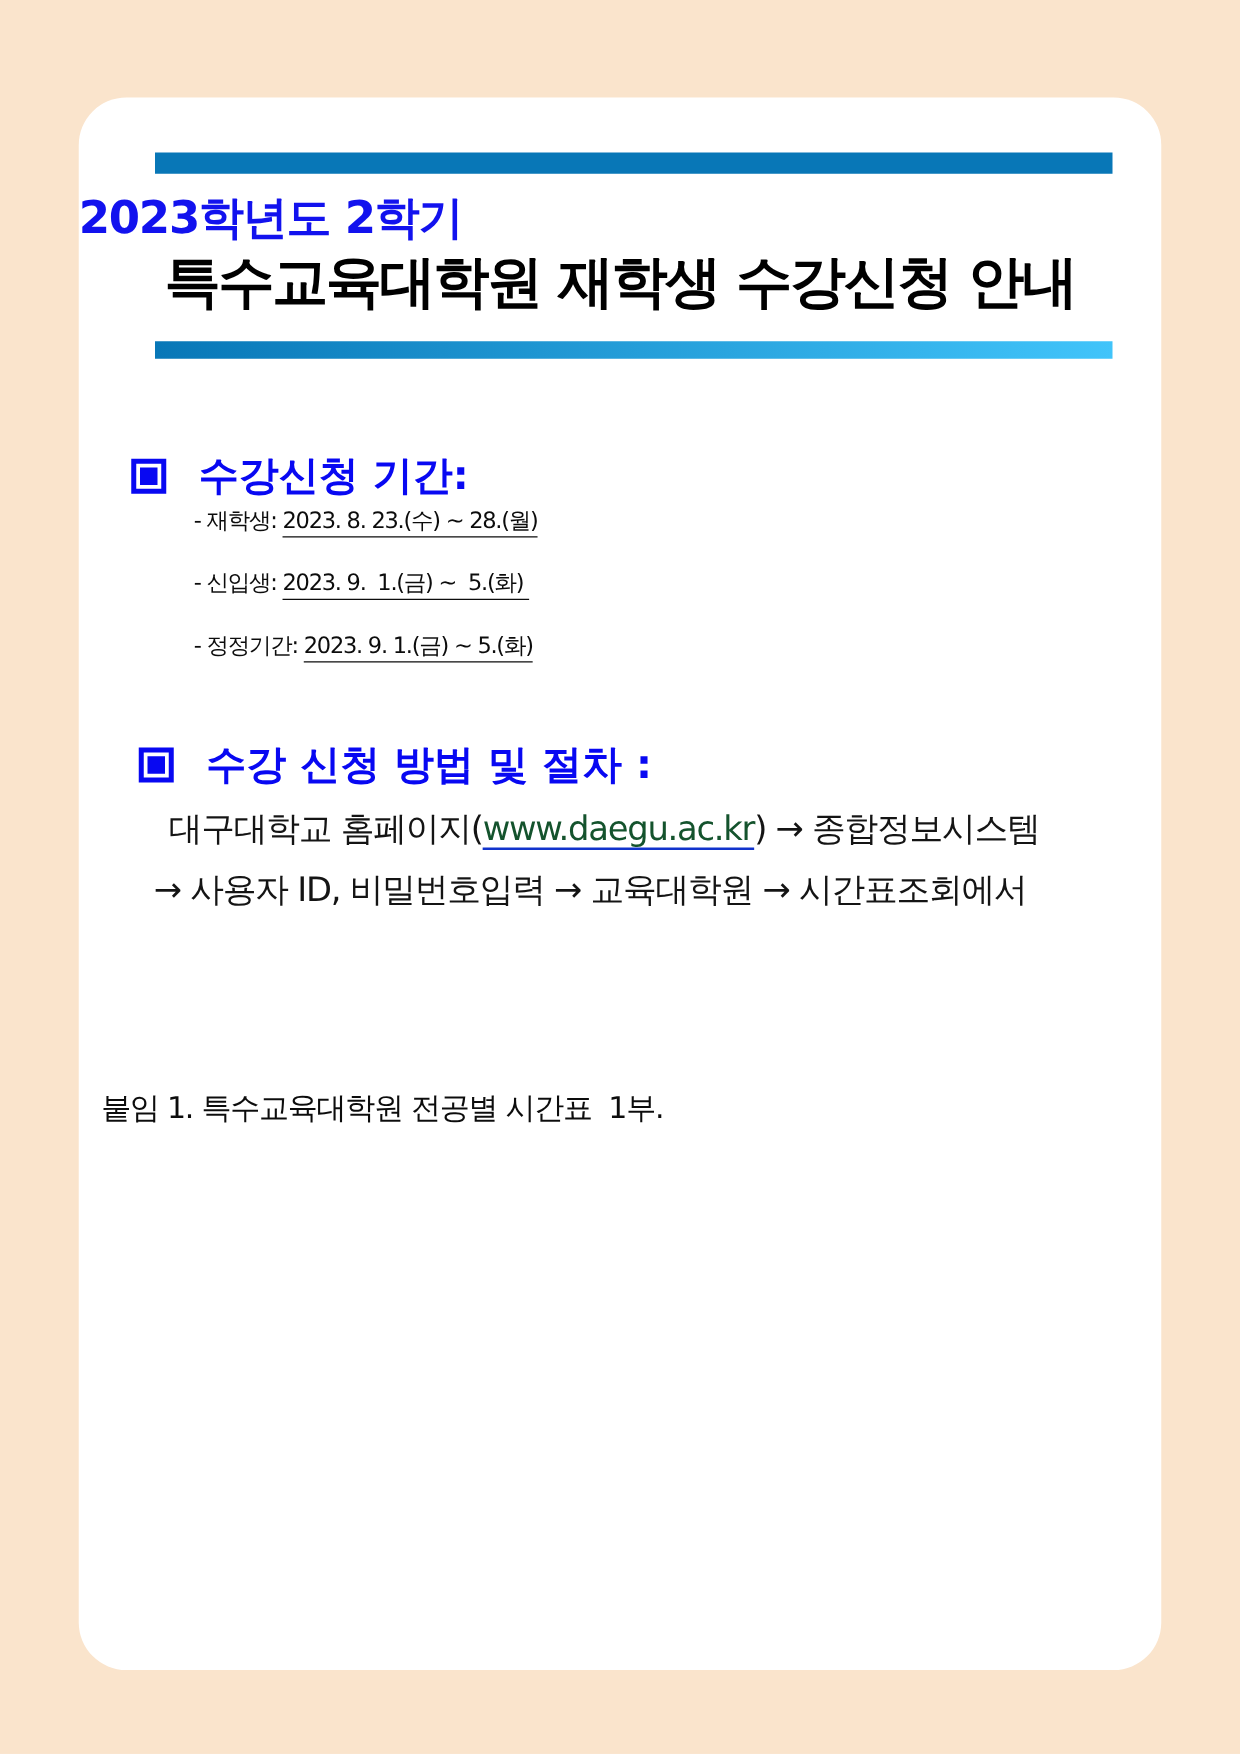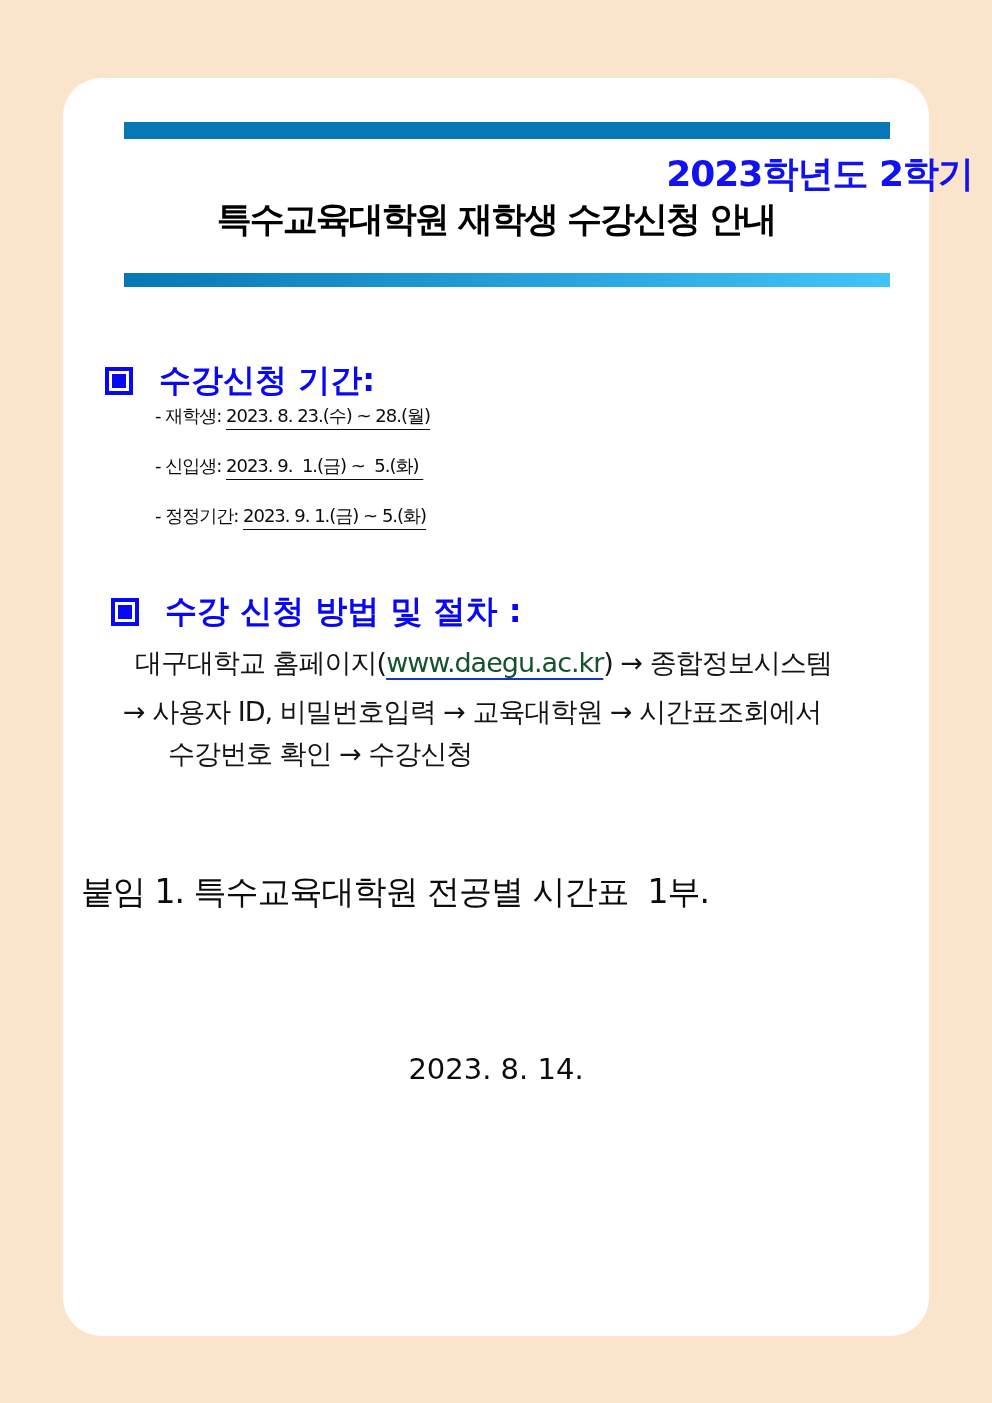--- a/index.html
+++ b/index.html
@@ -18,32 +18,31 @@
   }
   .bar-top {
     position: absolute;
     left: 61px; top: 44px;
     width: 766px; height: 17px;
     background: #0877B7;
   }
   .subtitle {
     position: absolute;
     left: 0; top: 72px; width: 100%;
-    text-align: right;
+    text-align: left;
     font-size: 36px; font-weight: bold;
     color: #1212EE;
     letter-spacing: -1px;
     white-space: pre-wrap;
-    margin-left: 44px;
   }
   .title {
     position: absolute;
     left: 0; top: 118px; width: 100%;
     text-align: center;
-    font-size: 35px; font-weight: bold;
+    font-size: 45px; font-weight: bold;
     color: #000000;
     letter-spacing: -2px;
     white-space: pre-wrap;
   }
   .bar-gradient {
     position: absolute;
     left: 61px; top: 195px;
     width: 766px; height: 14px;
     background: linear-gradient(to right, #0877B7, #41C4FA);
   }
@@ -101,21 +100,21 @@
   .weblink {
     color: #14532d;
     text-decoration: underline;
     text-underline-offset: 6px;
     text-decoration-color: #1133CC;
     cursor: pointer;
   }
   .attachment {
     position: absolute;
     left: 18px; top: 792px;
-    font-size: 33px;
+    font-size: 24px;
     color: #0c0c0c;
     letter-spacing: -1px;
     white-space: pre-wrap;
   }
   .doc-date {
     position: absolute;
     left: 0; top: 974px; width: 100%;
     text-align: center;
     font-size: 29px;
     color: #0c0c0c;
@@ -157,20 +156,18 @@
 
   <div class="section-heading sec2">
     <span class="bullet"></span>
     <span>수강 신청 방법 및 절차 :</span>
   </div>
 
   <div class="proc-line proc1"><span>대구대학교 홈페이지(</span><span class="weblink">www.daegu.ac.kr</span><span>) → 종합정보시스템</span></div>
 
   <div class="proc-line proc2">→ 사용자 ID, 비밀번호입력 → 교육대학원 → 시간표조회에서</div>
 
-  <div class="proc-line proc3">수강번호 확인 → 수강신청</div>
 
   <div class="attachment">붙임 1. 특수교육대학원 전공별 시간표  1부.</div>
 
-  <div class="doc-date">2023. 8. 14.</div>
 
 
 </div>
 
 </body></html>

